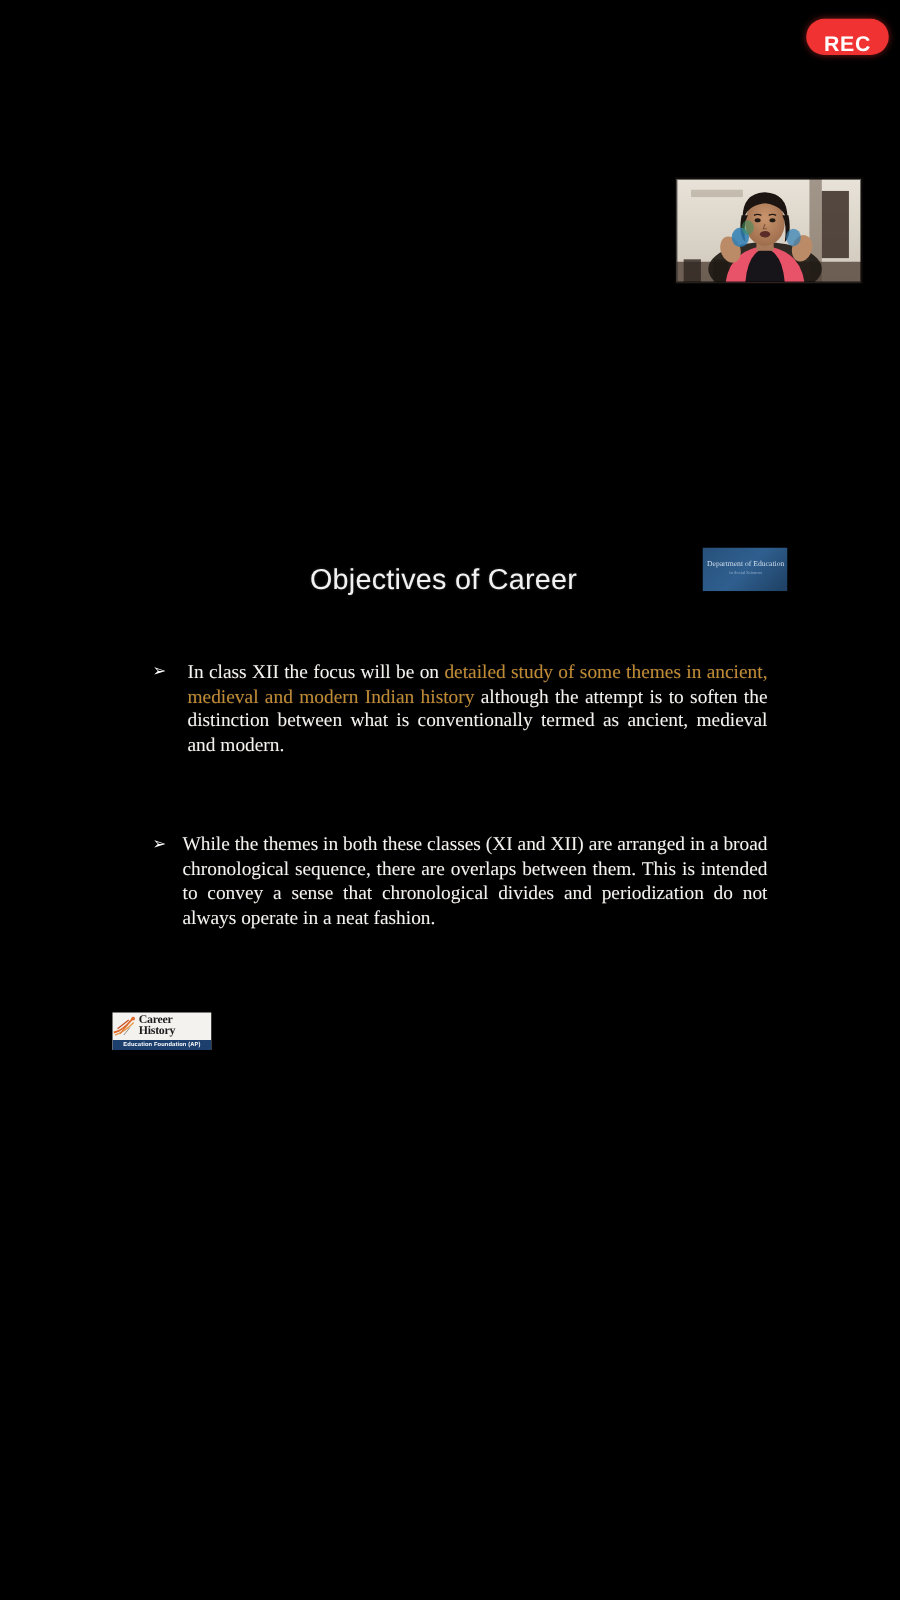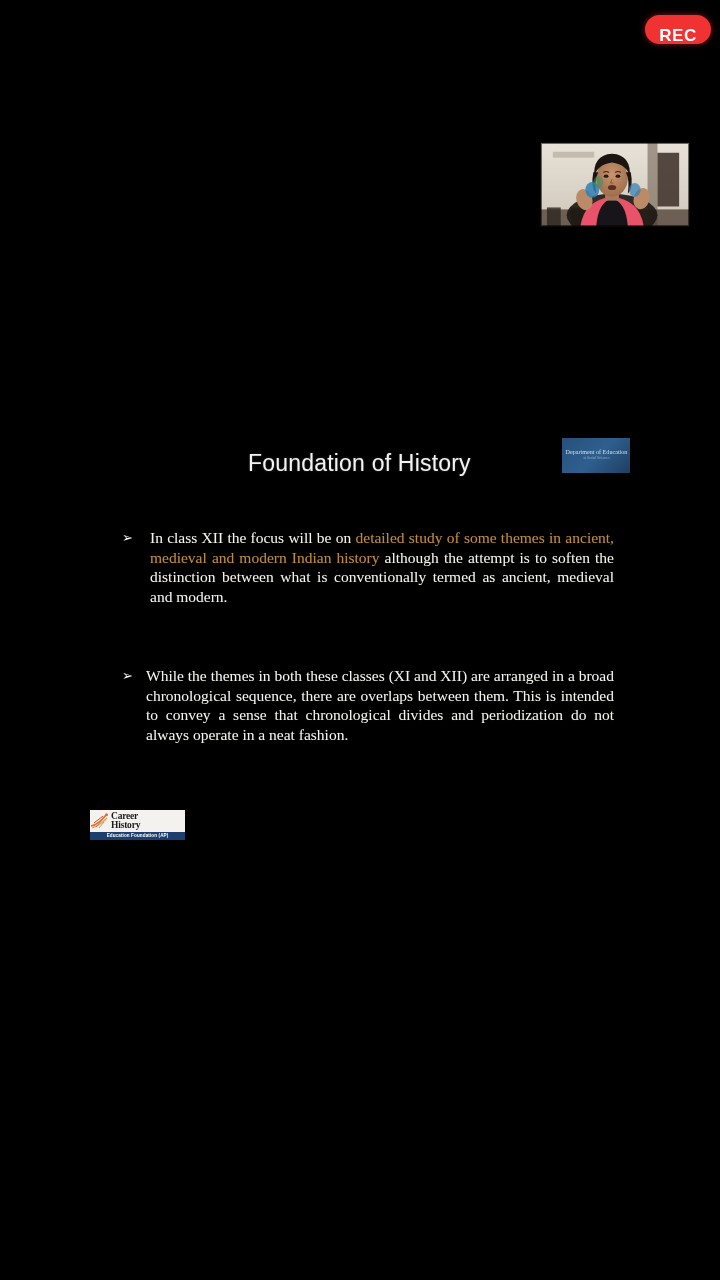--- a/index.html
+++ b/index.html
@@ -155,21 +155,21 @@
 
   #bullet-1 { left: 122px; top: 108px; width: 492px; }
   #bullet-2 { left: 122px; top: 246px; width: 492px; }
   #bullet-2 .bullet-text { margin-left: 24px; }
 
   
   #cl-logo {
     position: absolute;
     left: 90px;
     top: 810px;
-    width: 95px;
+    width: 79px;
     height: 30px;
     background: #f4f2ef;
     overflow: hidden;
     box-sizing: border-box;
   }
   #cl-logo .cl-top {
     position: relative;
     height: 22px;
     display: flex;
     align-items: center;
@@ -280,21 +280,21 @@
   </div>
 
   <div id="partner-logo">
     <div class="pl-bg"></div>
     <div class="pl-text">Department of Education</div>
     <div class="pl-sub">in Social Sciences</div>
   </div>
 
   <div id="slide">
 
-    <div id="slide-title">Foundation of History</div>
+    <div id="slide-title">Objectives of Career</div>
 
     <div class="bullet-row" id="bullet-1">
       <span class="bullet-marker">➢</span>
       <div class="bullet-text">
         <span>In class XII the focus will be on </span><span class="hl">detailed study of some themes in ancient, medieval and modern Indian history</span><span> although the attempt is to soften the distinction between what is conventionally termed as ancient, medieval and modern.</span>
       </div>
     </div>
 
     <div class="bullet-row" id="bullet-2">
       <span class="bullet-marker">➢</span>

